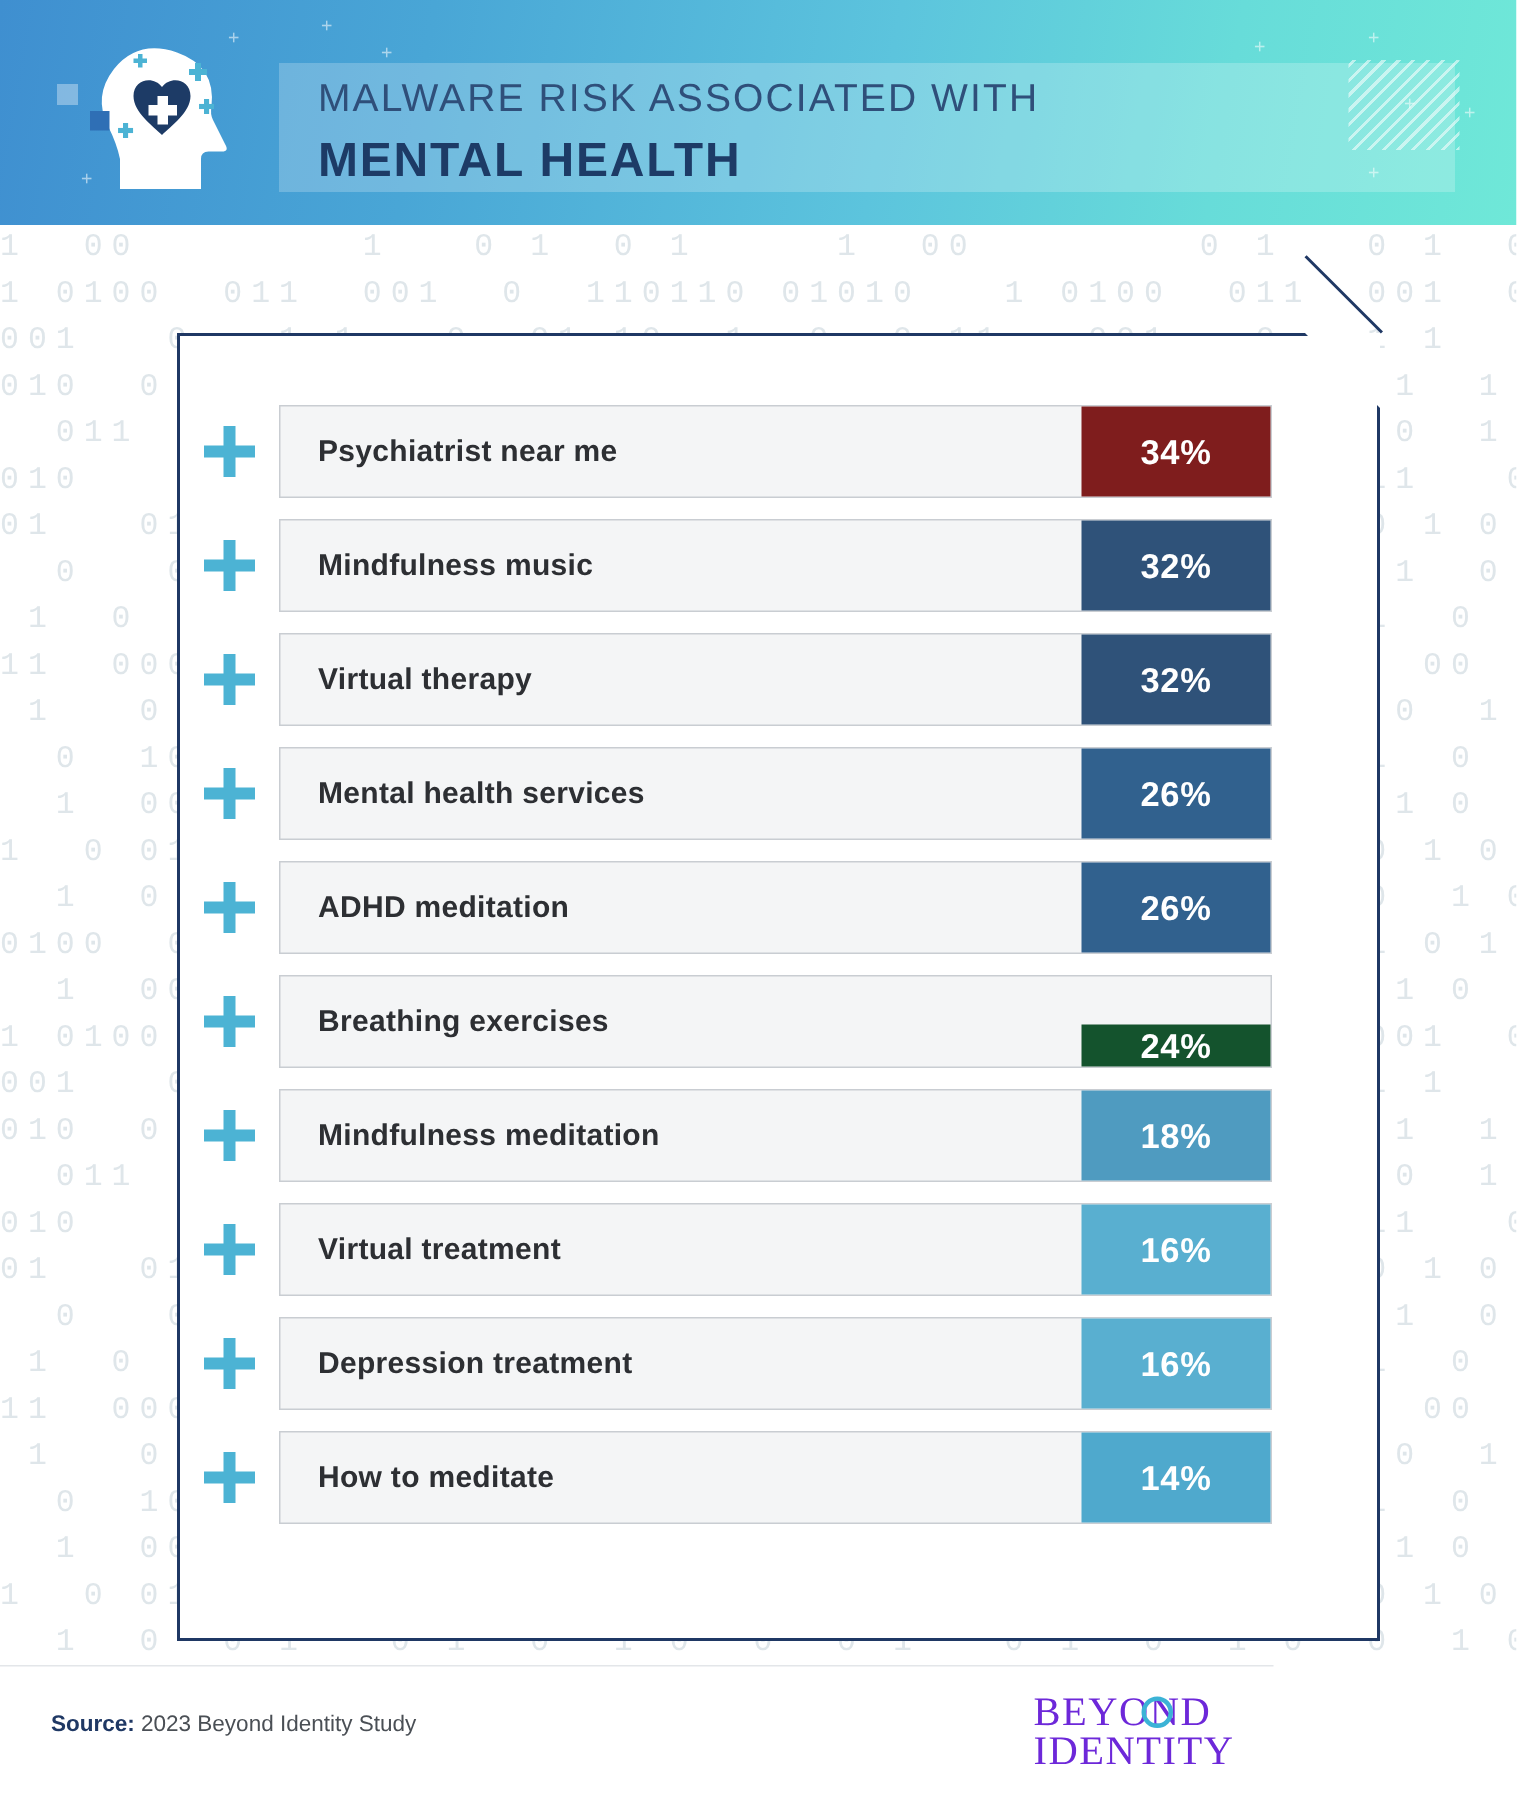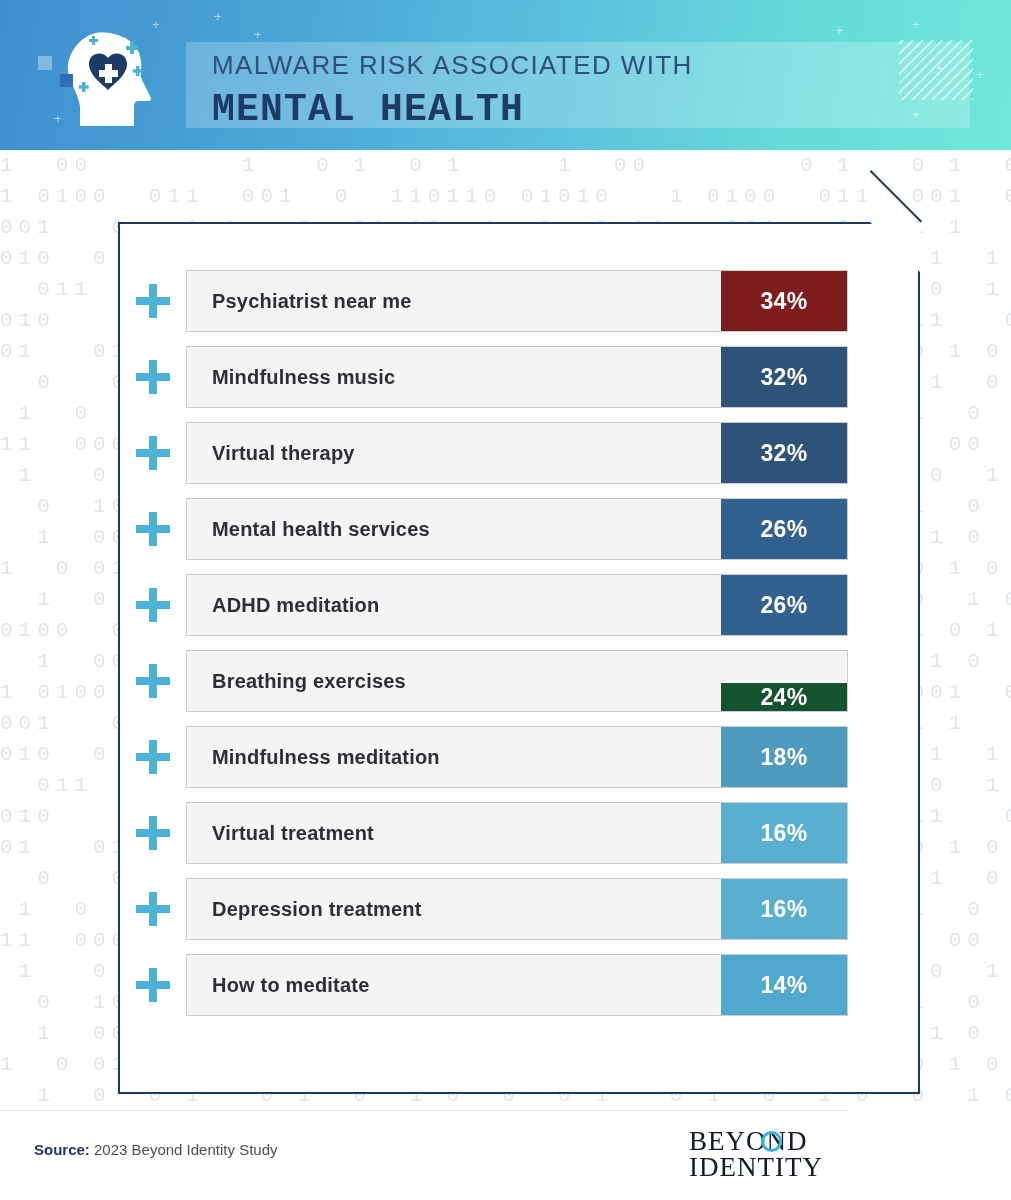--- a/index.html
+++ b/index.html
@@ -64,25 +64,24 @@
     font-size: 26px;
     letter-spacing: 1.4px;
     color: #2f4f7a;
     font-weight: 400;
     font-family: "Liberation Sans", sans-serif;
   }
   .title-line2 {
     position: absolute;
     left: 212px;
     top: 88px;
-    font-size: 38px;
+    font-size: 32px;
     letter-spacing: 1.2px;
     color: #1d3b66;
     font-weight: bold;
-    font-family: Liberation Mono, monospace;
   }
 
   
   .logo {
     position: absolute;
     left: 56px;
     top: 22px;
     width: 110px;
     height: 110px;
   }
@@ -205,21 +204,21 @@
     top: 30px;
     font-size: 15px;
     color: #4a4f55;
   }
   .source b { color: #1f3864; }
   .brand {
     position: absolute;
     right: 26px;
     top: 18px;
     text-align: left;
-    color: #0f172a;
+    color: #6d28d9;
     line-height: 0.95;
   }
   .brand .b1 {
     font-size: 27px;
     letter-spacing: 1px;
     font-family: "Liberation Serif", serif;
     font-weight: 400;
   }
   .brand .b2 {
     font-size: 27px;

